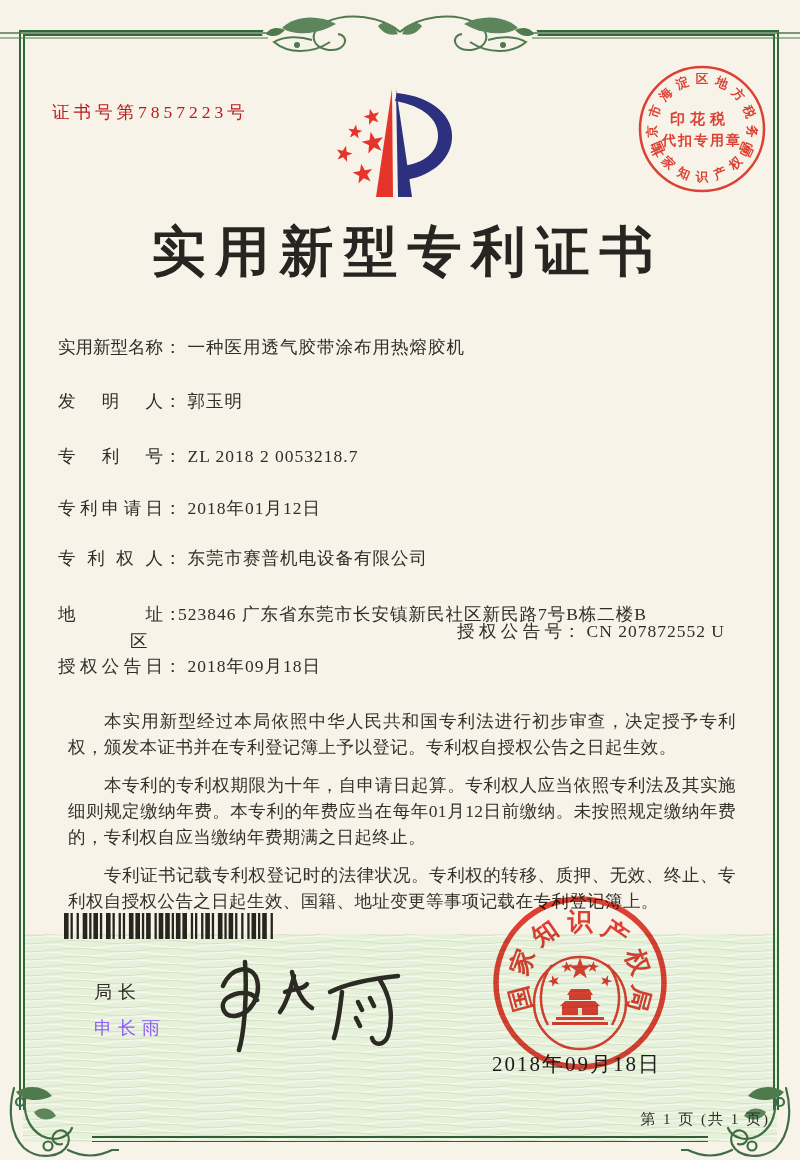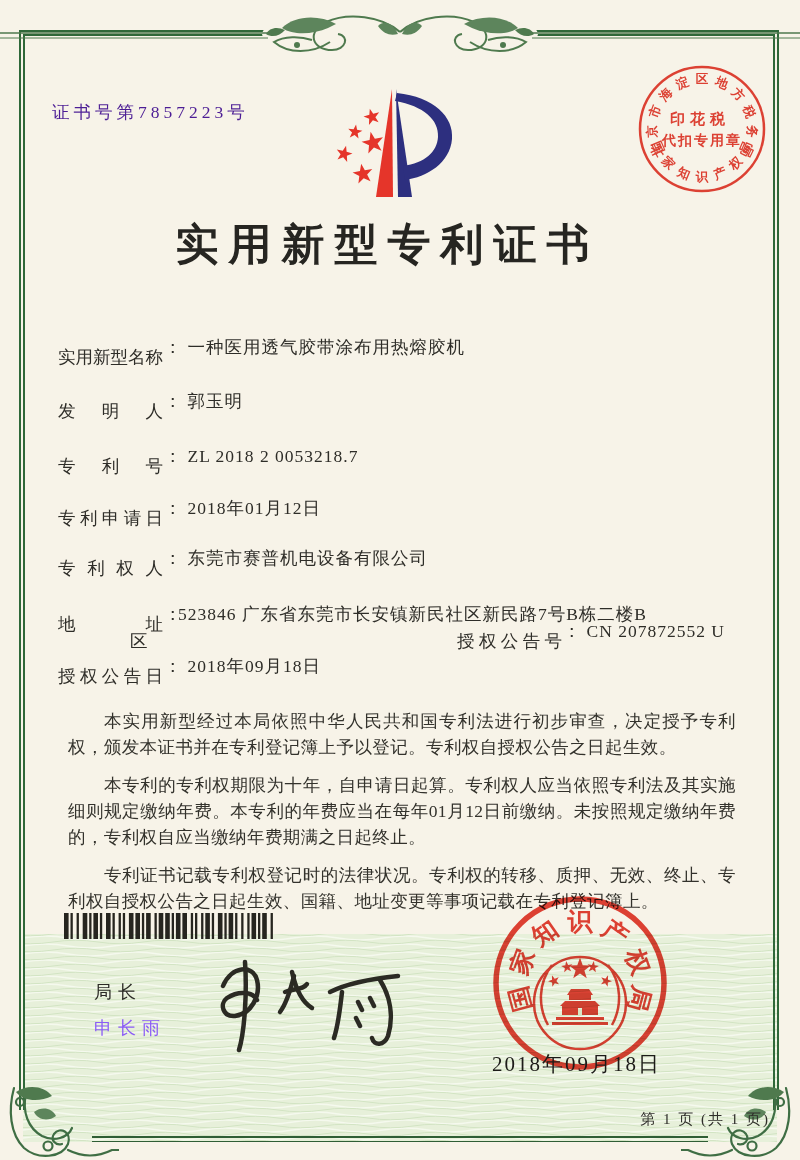--- a/index.html
+++ b/index.html
@@ -17,27 +17,27 @@
     border-top:6px double #2f6839;
     border-left:6px double #2f6839;
     border-right:6px double #2f6839;
     pointer-events:none;
   }
   .bottom-rule{
     position:absolute;left:92px;top:1136px;width:616px;height:3px;
     border-top:2px solid #2f5e35;border-bottom:1px solid #2f5e35;
   }
   
-  .cert-no{position:absolute;left:52px;top:100px;font-size:17.5px;letter-spacing:4px;color:#4c1d95;text-align:right;}
+  .cert-no{position:absolute;left:52px;top:100px;font-size:17.5px;letter-spacing:4px;color:#b91c1c;text-align:right;}
   .title{
     position:absolute;left:0;top:216px;width:775px;text-align:center;
-    font-size:43px;font-weight:700;letter-spacing:10px;color:#262521;
+    font-size:54px;font-weight:700;letter-spacing:10px;color:#262521;padding-left:20px;
   }
   .frow{position:absolute;left:58px;font-size:17.5px;line-height:26px;color:#2e2d28;white-space:nowrap;}
-  .flabel{display:inline-block;width:105px;text-align:justify;text-align-last:justify;vertical-align:top;margin-top:10px;}
+  .flabel{display:inline-block;width:105px;text-align:justify;text-align-last:justify;vertical-align:top;}
   .fcolon{margin-left:1px;}
   .fvalue{margin-left:6px;letter-spacing:1px;}
   .addr-val{
     position:absolute;left:130px;top:601px;width:640px;
     font-size:17.5px;line-height:27px;letter-spacing:1px;text-indent:48px;
   }
   .body-text{
     position:absolute;left:56px;top:696px;width:692px;
   }
   .body-text p{

